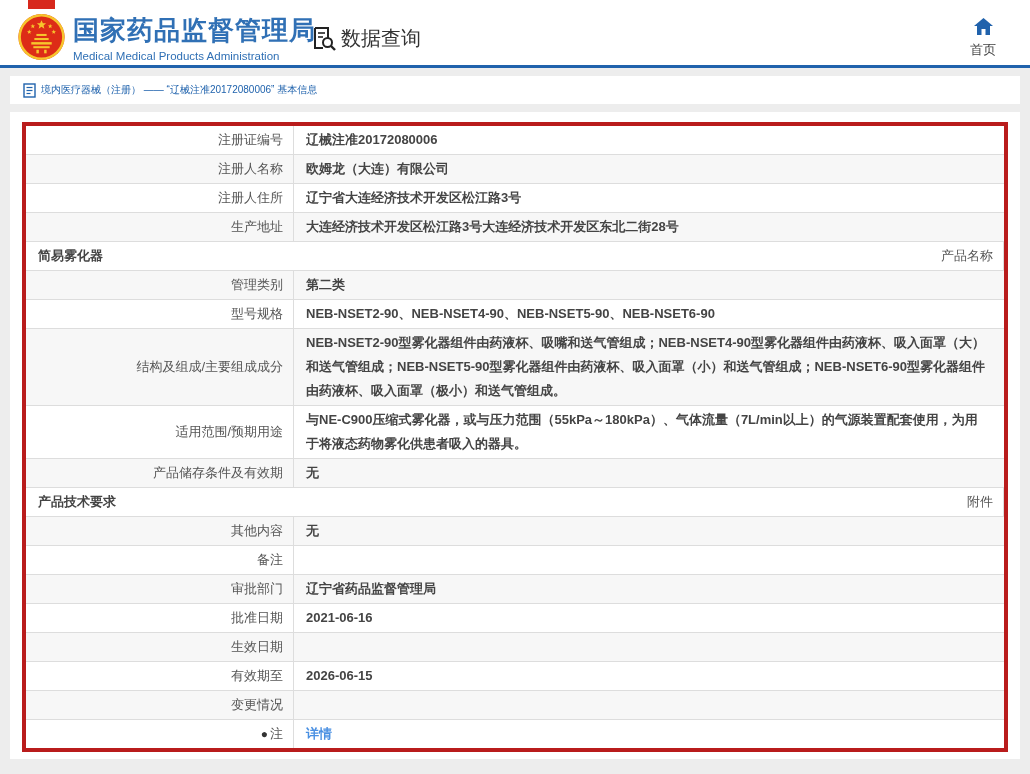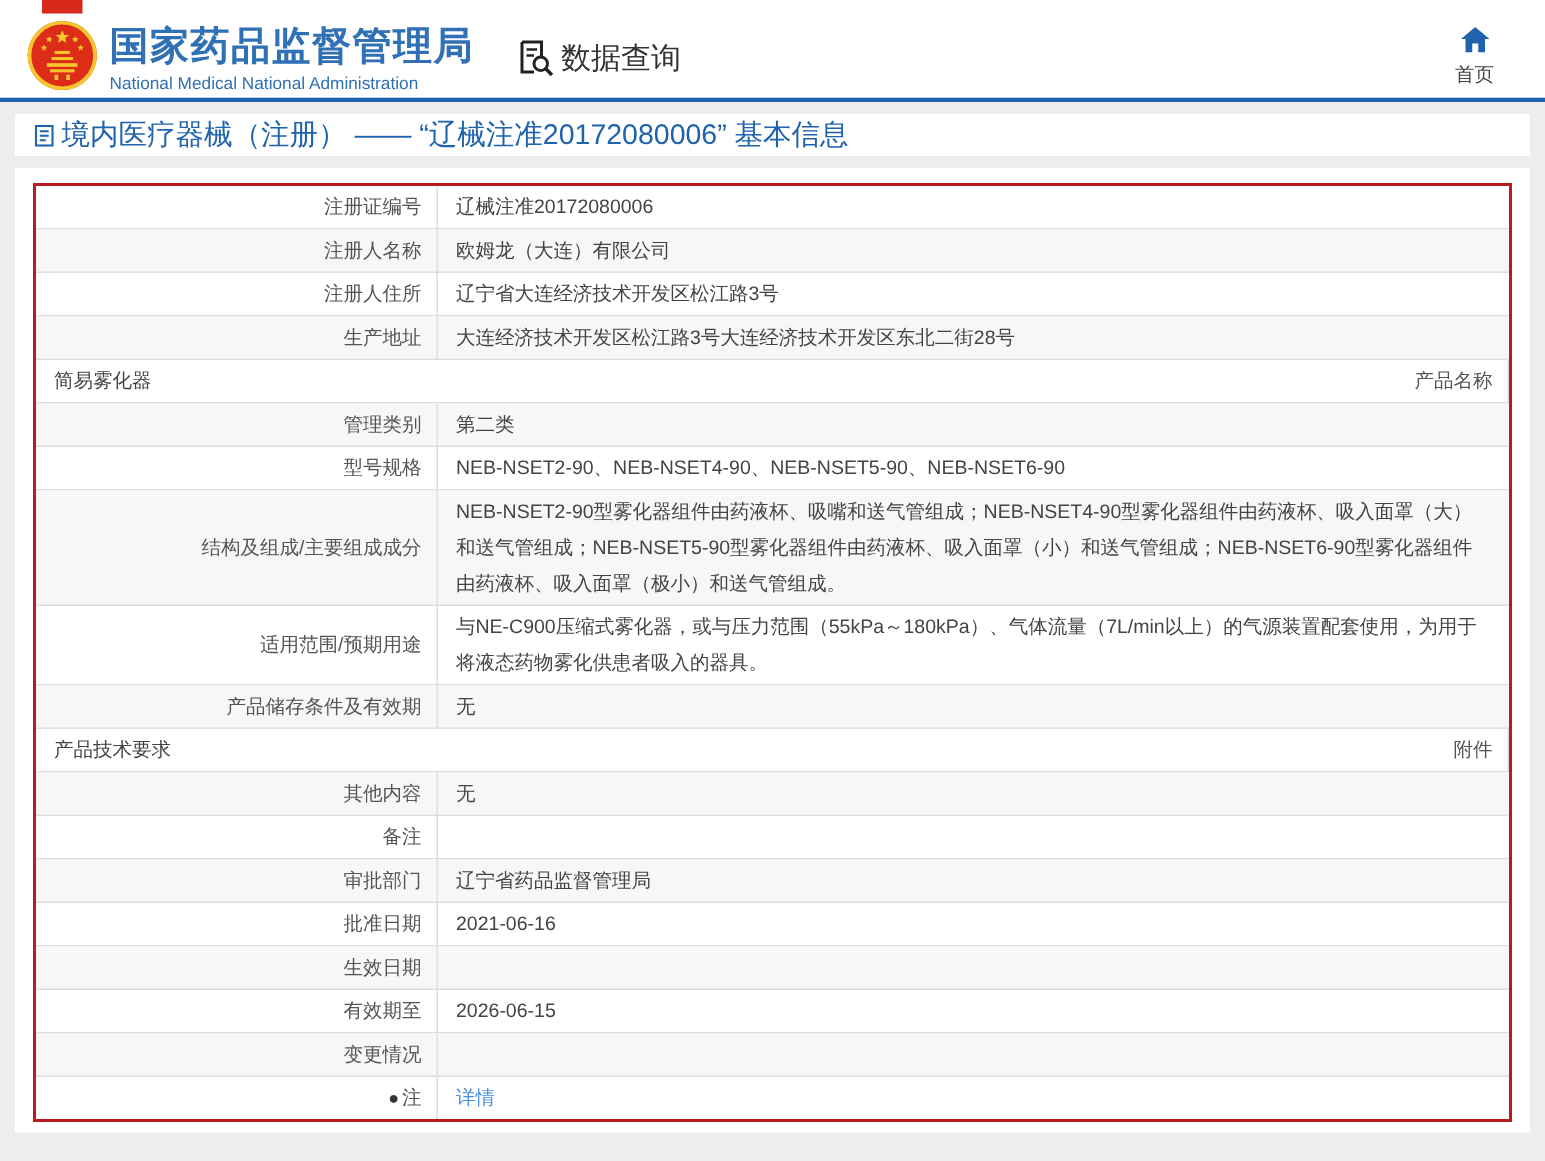--- a/index.html
+++ b/index.html
@@ -38,21 +38,21 @@
     line-height: 30px;
   }
   .brand-en {
     font-size: 11.5px;
     color: #3070b5;
     line-height: 16px;
     margin-top: 3px;
   }
   .data-query {
     position: absolute;
-    left: 343px; top: 25px;
+    left: 310px; top: 25px;
     display: flex;
     align-items: center;
     cursor: pointer;
   }
   .data-query-label {
     font-size: 20px;
     color: #333333;
     margin-left: 4px;
   }
   .top-nav {
@@ -79,33 +79,33 @@
   
   .crumb-bar {
     margin: 8px 10px 0 10px;
     background: #ffffff;
     height: 28px;
     display: flex;
     align-items: center;
     padding-left: 13px;
   }
   .crumb-text {
-    font-size: 19px;
+    font-size: 10px;
     color: #2063ad;
     margin-left: 5px;
   }
 
   
   .panel {
     margin: 8px 10px 8px 10px;
     background: #ffffff;
     padding: 10px 12px 7px 12px;
   }
   .detail-table {
-    border: 2px solid #b91c1c;
+    border: 4px solid #b91c1c;
     width: 100%;
   }
   .row {
     display: flex;
     border-bottom: 1px solid #dddddd;
     background: #ffffff;
   }
   .row:last-child { border-bottom: none; }
   .row:nth-child(even) { background: #f7f7f7; }
   .cell {
@@ -123,20 +123,21 @@
     text-align: right;
     padding-right: 10px;
     color: #555555;
     border-right: 1px solid #dddddd;
   }
   .cell.value {
     flex: 1 1 auto;
     padding-left: 12px;
     padding-right: 14px;
     color: #444444;
+    font-weight: bold;
   }
   .cell.value a {
     color: #4a90e2;
     text-decoration: none;
     cursor: pointer;
   }
   .note-dot {
     display: inline-block;
     color: #333333;
     margin-right: 2px;
@@ -163,21 +164,21 @@
     <rect x="19" y="21" width="10" height="2" fill="#f7c52c"></rect>
     <rect x="17" y="25" width="14" height="2" fill="#f7c52c"></rect>
     <rect x="14" y="29" width="20" height="2.4" fill="#f7c52c"></rect>
     <rect x="16" y="33" width="16" height="2" fill="#f7c52c"></rect>
     <rect x="19" y="36.5" width="2.4" height="3.5" fill="#f7c52c"></rect>
     <rect x="26.6" y="36.5" width="2.4" height="3.5" fill="#f7c52c"></rect>
   </svg>
 
   <div class="brand">
     <div class="brand-zh">国家药品监督管理局</div>
-    <div class="brand-en">National Medical National Administration</div>
+    <div class="brand-en">Medical Medical Products Administration</div>
   </div>
 
   <div class="data-query">
     <svg width="27" height="27" viewBox="0 0 27 27">
       <path d="M5 3 h13 v10" fill="none" stroke="#222" stroke-width="2"></path>
       <path d="M5 3 v20 h8" fill="none" stroke="#222" stroke-width="2"></path>
       <line x1="8" y1="8" x2="15" y2="8" stroke="#222" stroke-width="1.6"></line>
       <line x1="8" y1="12" x2="13" y2="12" stroke="#222" stroke-width="1.6"></line>
       <circle cx="17.5" cy="17.5" r="4.5" fill="none" stroke="#222" stroke-width="2"></circle>
       <line x1="21" y1="21" x2="25" y2="25" stroke="#222" stroke-width="2.4"></line>

